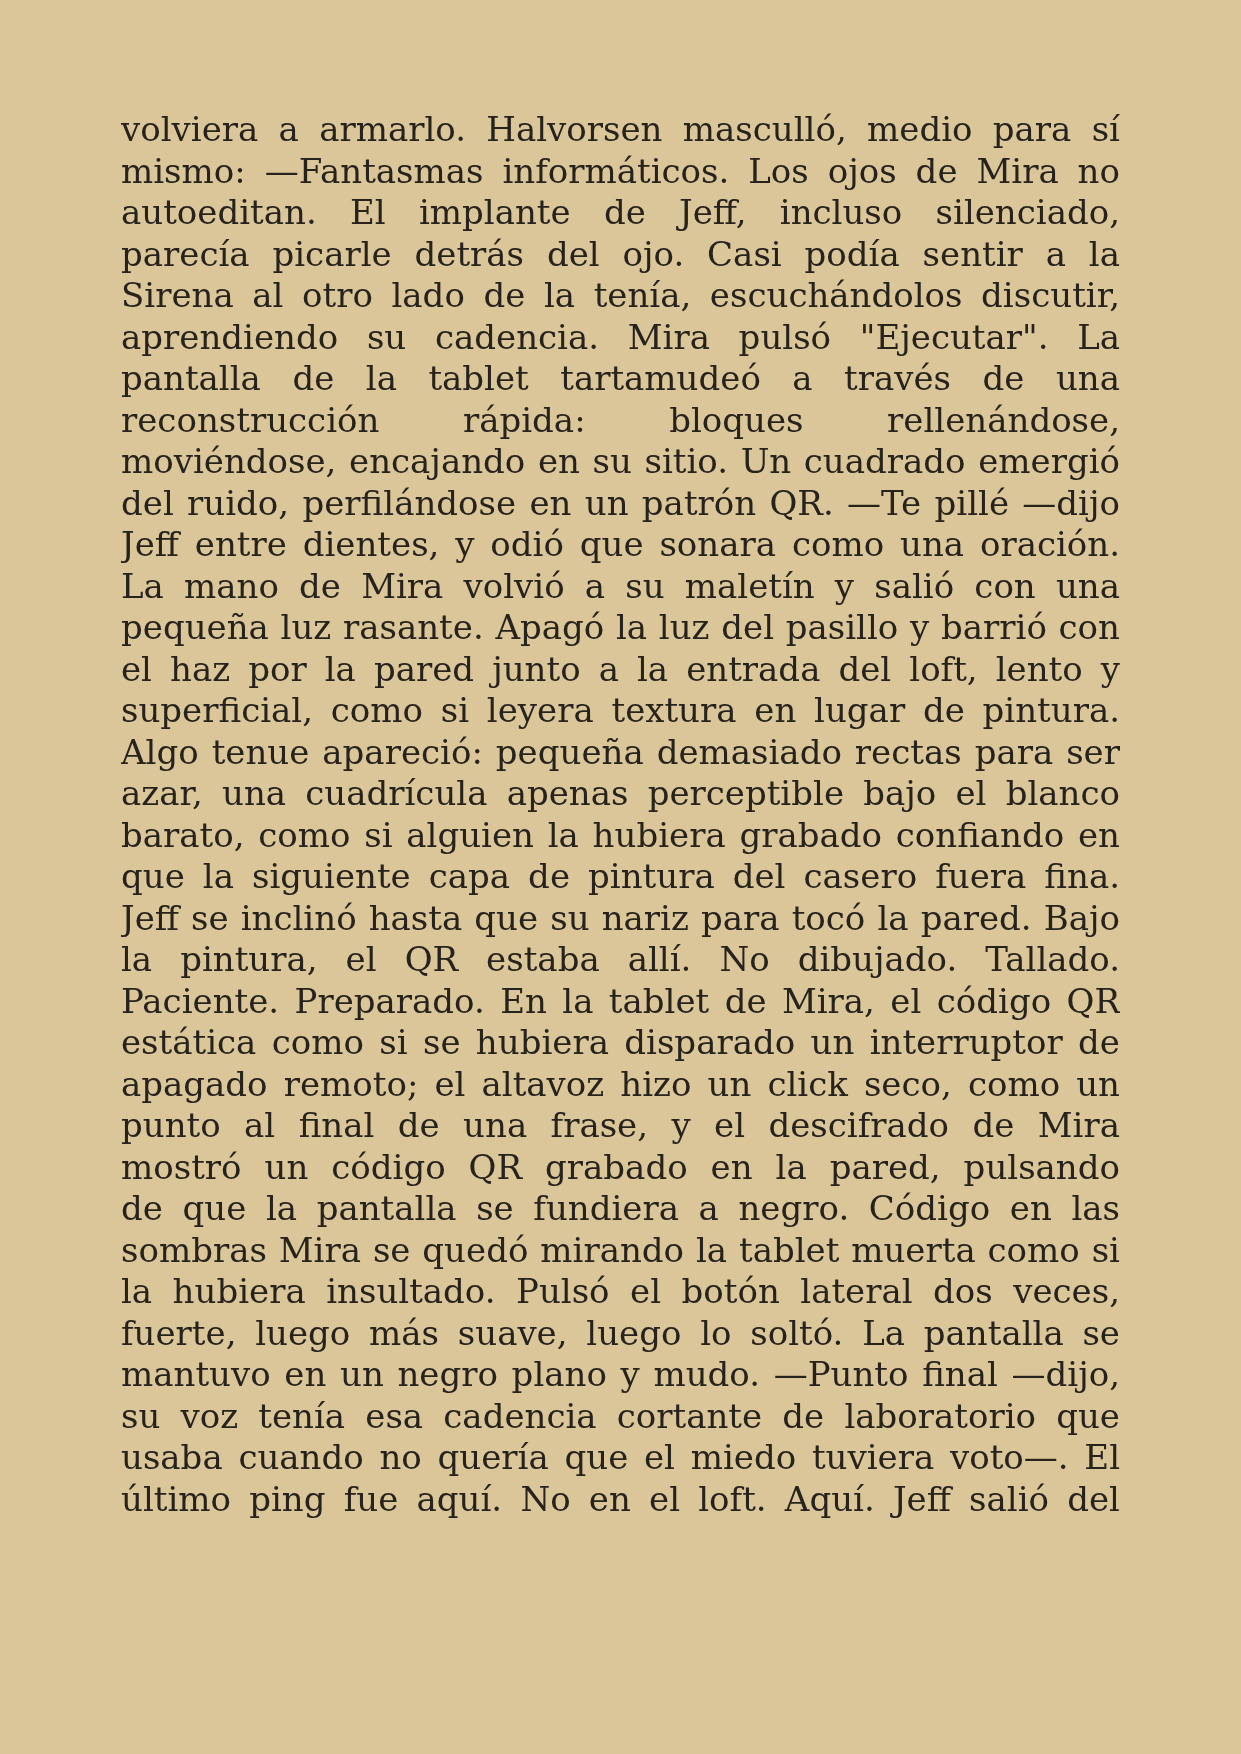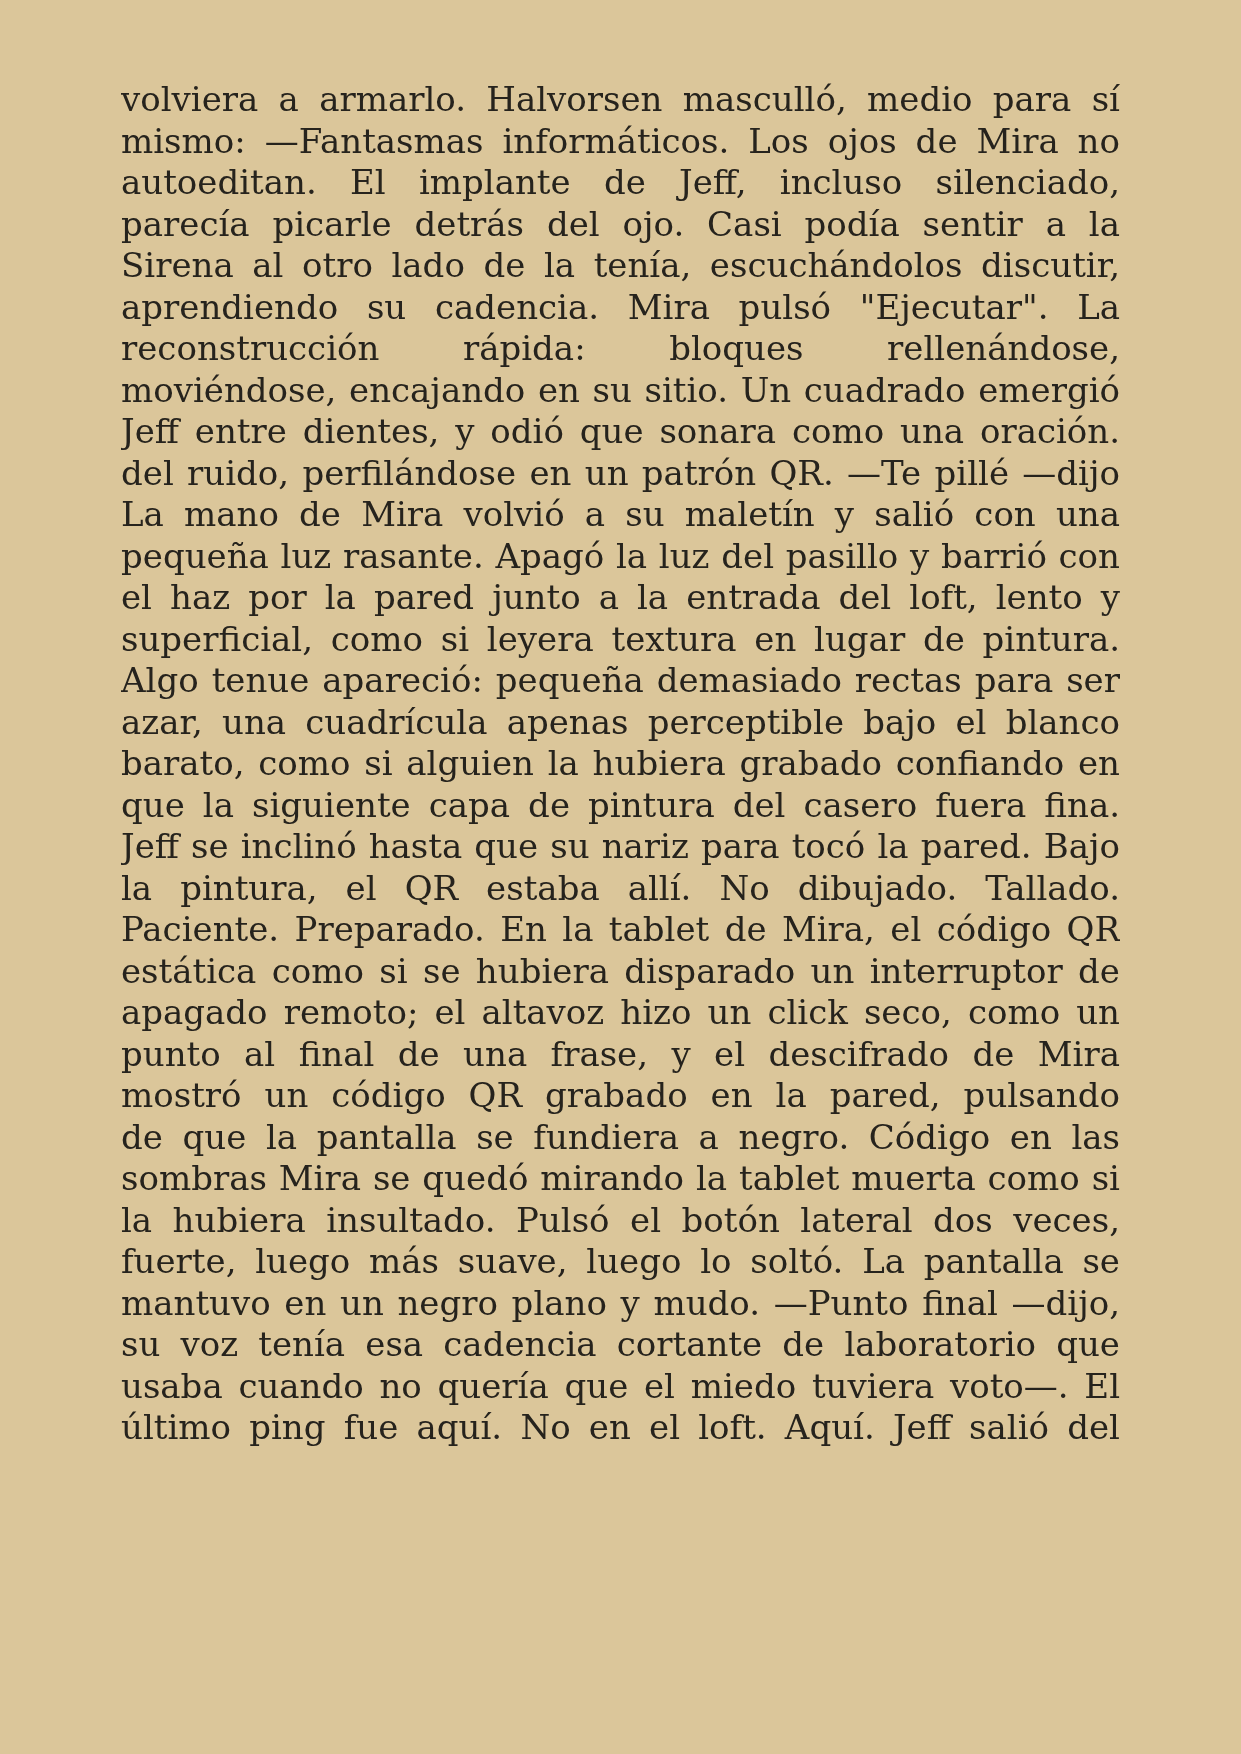--- a/index.html
+++ b/index.html
@@ -9,21 +9,21 @@
   .page {
     position: relative;
     width: 1241px;
     height: 1754px;
     background: #dbc69a;
     overflow: hidden;
     font-family: "DejaVu Serif", serif;
   }
   .text-column {
     margin: 0 121px;
-    padding-top: 79px;
+    padding-top: 109px;
     width: 999px;
   }
   .line {
     font-size: 34px;
     line-height: 41.5px;
     color: #26231d;
     text-align: justify;
     text-align-last: justify;
     white-space: normal;
     overflow: hidden;
@@ -34,24 +34,25 @@
 <body>
 
 <div class="page">
   <div class="text-column">
     <div class="line">volviera a armarlo. Halvorsen masculló, medio para sí</div>
     <div class="line">mismo: —Fantasmas informáticos. Los ojos de Mira no</div>
     <div class="line">autoeditan. El implante de Jeff, incluso silenciado,</div>
     <div class="line">parecía picarle detrás del ojo. Casi podía sentir a la</div>
     <div class="line">Sirena al otro lado de la tenía, escuchándolos discutir,</div>
     <div class="line">aprendiendo su cadencia. Mira pulsó "Ejecutar". La</div>
+    <div class="line">pantalla de la tablet tartamudeó a través de una</div>
     <div class="line">reconstrucción rápida: bloques rellenándose,</div>
     <div class="line">moviéndose, encajando en su sitio. Un cuadrado emergió</div>
+    <div class="line">del ruido, perfilándose en un patrón QR. —Te pillé —dijo</div>
     <div class="line">Jeff entre dientes, y odió que sonara como una oración.</div>
-    <div class="line">del ruido, perfilándose en un patrón QR. —Te pillé —dijo</div>
     <div class="line">La mano de Mira volvió a su maletín y salió con una</div>
     <div class="line">pequeña luz rasante. Apagó la luz del pasillo y barrió con</div>
     <div class="line">el haz por la pared junto a la entrada del loft, lento y</div>
     <div class="line">superficial, como si leyera textura en lugar de pintura.</div>
     <div class="line">Algo tenue apareció: pequeña demasiado rectas para ser</div>
     <div class="line">azar, una cuadrícula apenas perceptible bajo el blanco</div>
     <div class="line">barato, como si alguien la hubiera grabado confiando en</div>
     <div class="line">que la siguiente capa de pintura del casero fuera fina.</div>
     <div class="line">Jeff se inclinó hasta que su nariz para tocó la pared. Bajo</div>
     <div class="line">la pintura, el QR estaba allí. No dibujado. Tallado.</div>

